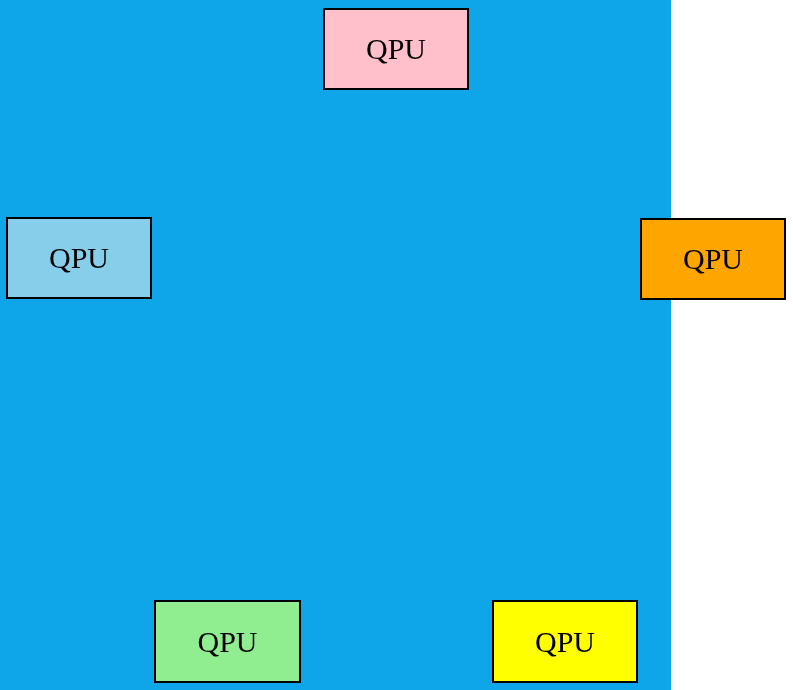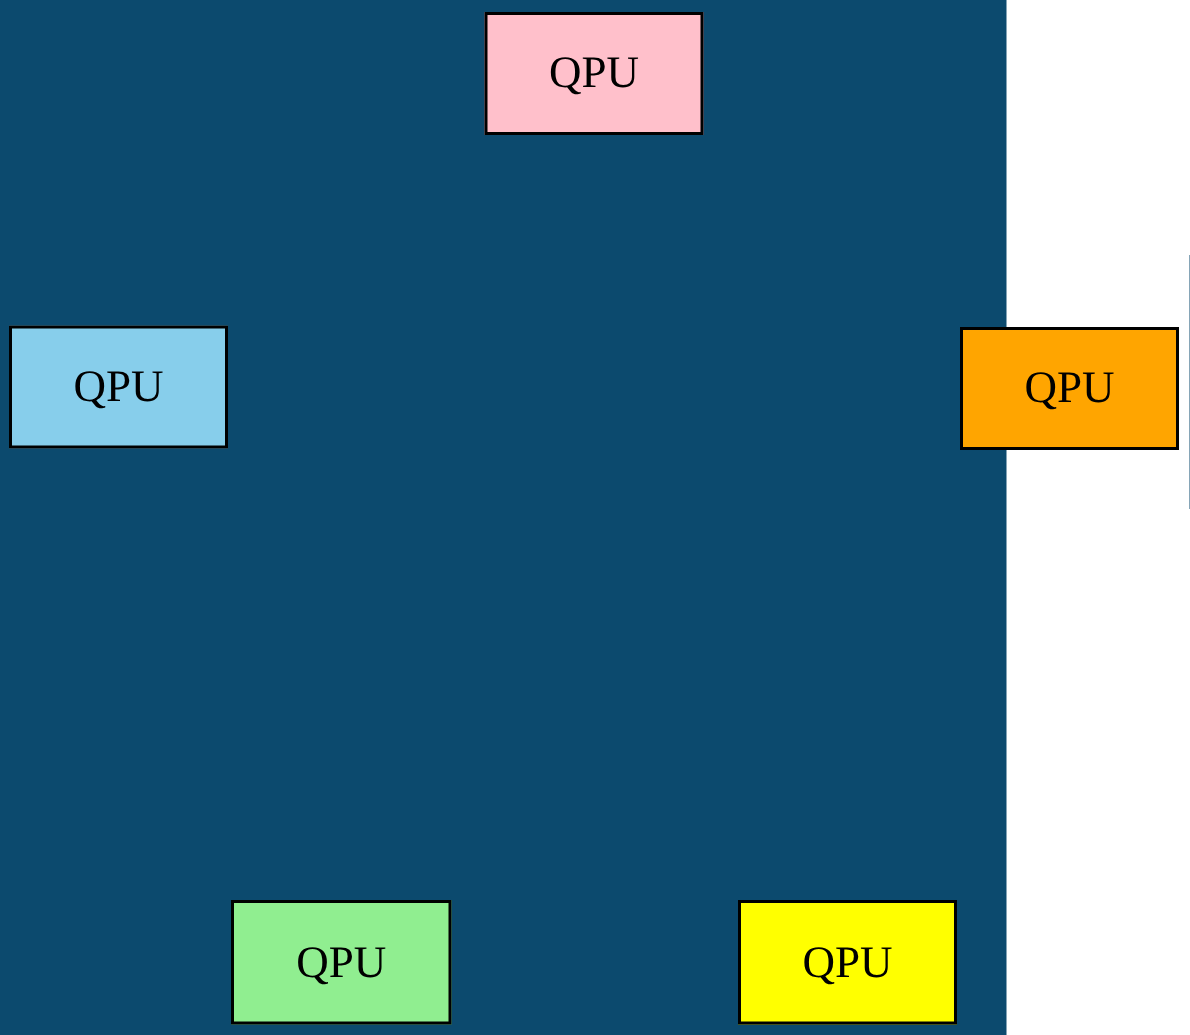--- a/index.html
+++ b/index.html
@@ -8,21 +8,21 @@
   }
   body {
     width: 793px;
     height: 690px;
     overflow: hidden;
   }
   .canvas {
     position: relative;
     width: 671px;
     height: 690px;
-    background: #0c4a6e;
+    background: #0ea5e9;
   }
   .qpu-node {
     position: absolute;
     box-sizing: border-box;
     border: 2px solid #000000;
     display: flex;
     align-items: center;
     justify-content: center;
   }
   .qpu-node .qpu-label {

